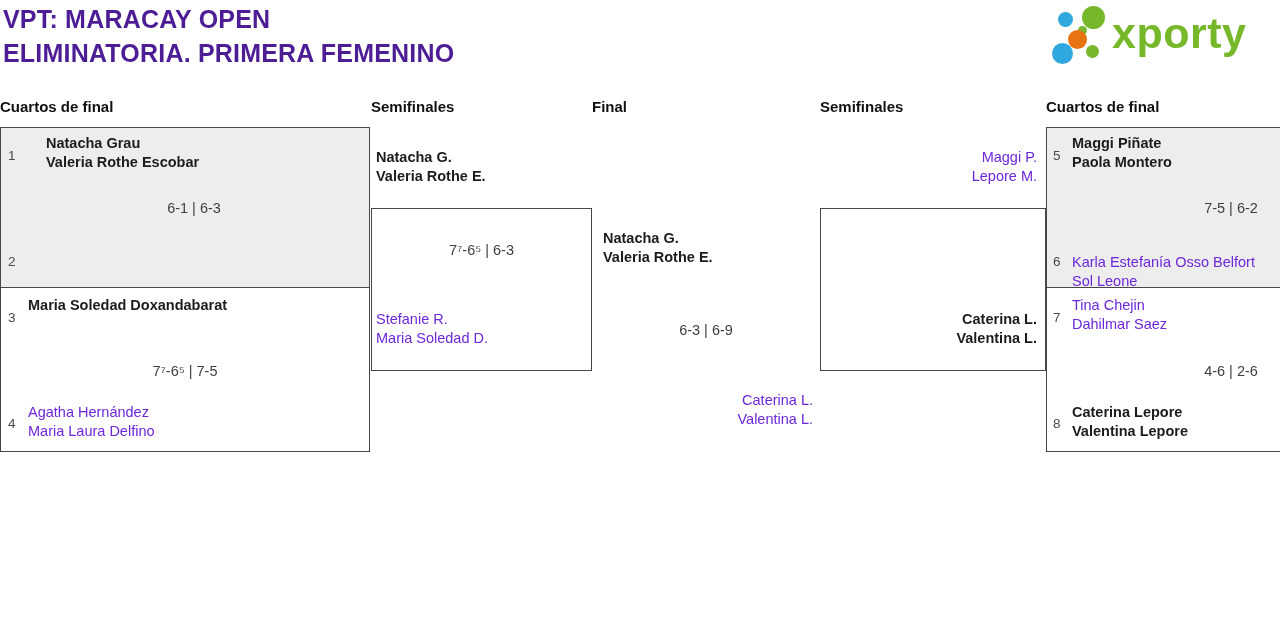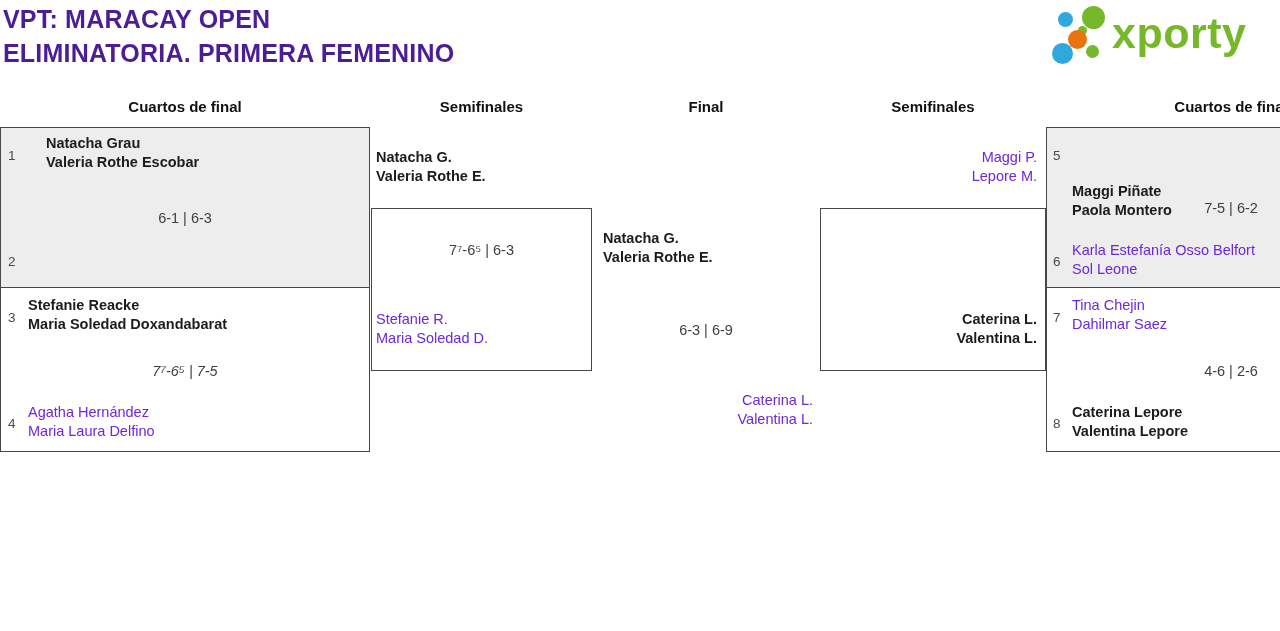--- a/index.html
+++ b/index.html
@@ -3,21 +3,21 @@
 <meta charset="utf-8">
 <style>
   html,body { margin:0; padding:0; background:#fff; }
   .stage {
     position:relative; width:1280px; height:631px; background:#ffffff;
     overflow:hidden; font-family:"Liberation Sans", "DejaVu Sans", sans-serif;
   }
   .title { position:absolute; left:3px; top:2px; font-size:25px; line-height:34px;
            font-weight:bold; color:#4c1d95; letter-spacing:0.2px; white-space:nowrap; }
   .round-header { position:absolute; top:98px; font-size:15px; font-weight:bold;
-                  color:#111; text-align:center; white-space:nowrap; }
+                  color:#111; white-space:nowrap; }
   .box { position:absolute; box-sizing:border-box; border:1px solid #474747; background:#ffffff; }
   .box.shaded { background:#ededed; }
   .team { position:absolute; font-size:14.5px; line-height:19px; white-space:nowrap; }
   .team span { display:block; }
   .team.winner { font-weight:bold; color:#1c1c1c; }
   .team.loser  { font-weight:normal; color:#6d28d9; }
   .team.right  { text-align:right; }
   .seed { position:absolute; font-size:13.5px; line-height:19px; color:#4a4a4a; }
   .score { position:absolute; font-size:14.5px; line-height:19px; color:#3e3e3e;
            text-align:center; white-space:nowrap; }
@@ -56,29 +56,28 @@
   <div class="box" style="left:371px; top:208px; width:221px; height:163px;"></div>
   <div class="box" style="left:820px; top:208px; width:226px; height:163px;"></div>
   <div class="box shaded" style="left:1046px; top:127px; width:370px; height:161px;"></div>
   <div class="box" style="left:1046px; top:287px; width:370px; height:165px;"></div>
 
   <div class="seed" style="left:8px; top:146px;">1</div>
   <div class="team winner" style="left:28px; top:134px;margin-left:18px;">
     <span>Natacha Grau</span>
     <span>Valeria Rothe Escobar</span>
   </div>
-  <div class="score" style="left:0; top:209px; width:370px;">6-1 | 6-3</div>
+  <div class="score" style="left:0; top:199px; width:370px;padding-left:9px;">6-1 | 6-3</div>
   <div class="seed" style="left:8px; top:252px;">2</div>
 
   <div class="seed" style="left:8px; top:308px;">3</div>
   <div class="team winner" style="left:28px; top:296px;">
-    <span>Stefanie Reacke</span>
     <span>Maria Soledad Doxandabarat</span>
   </div>
-  <div class="score" style="left:0; top:362px; width:370px;font-style:italic;">7⁷-6⁵ | 7-5</div>
+  <div class="score" style="left:0; top:362px; width:370px;">7⁷-6⁵ | 7-5</div>
   <div class="seed" style="left:8px; top:414px;">4</div>
   <div class="team loser" style="left:28px; top:403px;">
     <span>Agatha Hernández</span>
     <span>Maria Laura Delfino</span>
   </div>
 
   <div class="team winner" style="left:376px; top:148px;">
     <span>Natacha G.</span>
     <span>Valeria Rothe E.</span>
   </div>
@@ -101,27 +100,27 @@
   <div class="team loser right" style="left:820px; top:148px; width:217px;">
     <span>Maggi P.</span>
     <span>Lepore M.</span>
   </div>
   <div class="team winner right" style="left:820px; top:310px; width:217px;">
     <span>Caterina L.</span>
     <span>Valentina L.</span>
   </div>
 
   <div class="seed" style="left:1053px; top:146px;">5</div>
-  <div class="team winner" style="left:1072px; top:134px;margin-top:48px;">
+  <div class="team winner" style="left:1072px; top:134px;">
     <span>Maggi Piñate</span>
     <span>Paola Montero</span>
   </div>
   <div class="score" style="left:1046px; top:199px; width:370px;">7-5 | 6-2</div>
   <div class="seed" style="left:1053px; top:252px;">6</div>
-  <div class="team loser" style="left:1072px; top:241px;">
+  <div class="team loser" style="left:1072px; top:253px;">
     <span>Karla Estefanía Osso Belfort</span>
     <span>Sol Leone</span>
   </div>
 
   <div class="seed" style="left:1053px; top:308px;">7</div>
   <div class="team loser" style="left:1072px; top:296px;">
     <span>Tina Chejin</span>
     <span>Dahilmar Saez</span>
   </div>
   <div class="score" style="left:1046px; top:362px; width:370px;">4-6 | 2-6</div>

